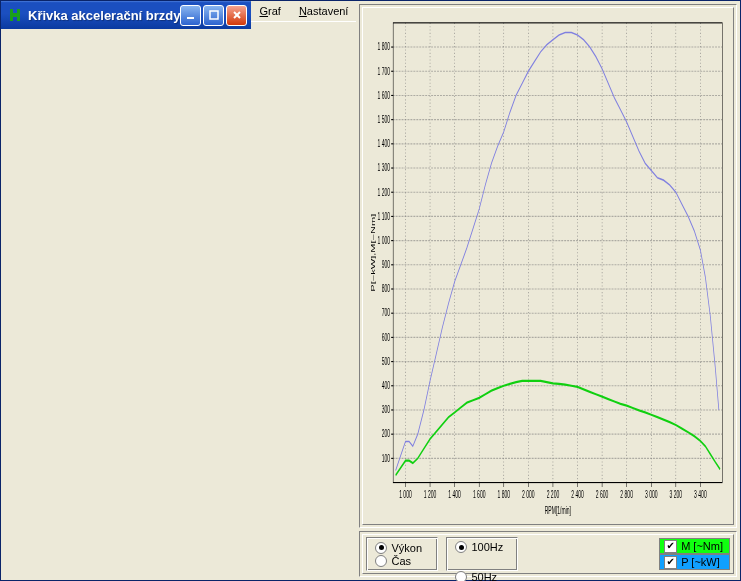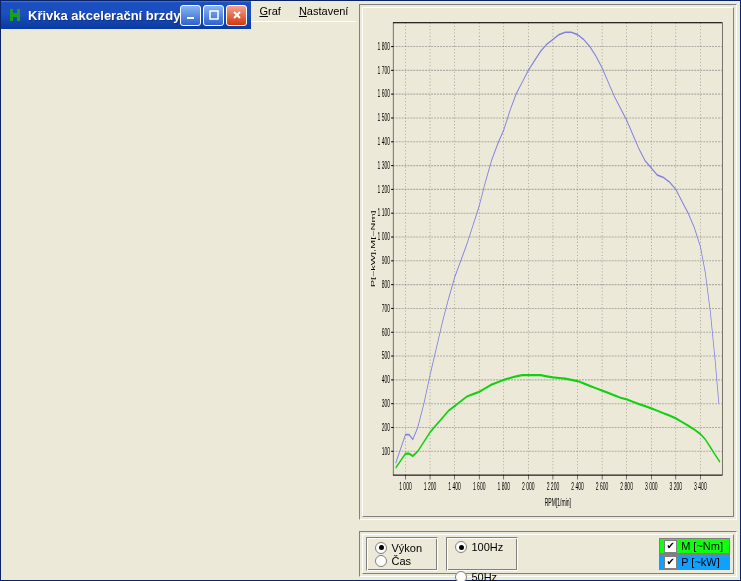--- a/index.html
+++ b/index.html
@@ -96,21 +96,20 @@
   svg.chart { width: 100%; height: 100%; display: block; }
   .bottom-panel {
     height: 46px;
     background: #ece9d8;
     border: 1px solid #808080;
     border-right-color: #fff;
     border-bottom-color: #fff;
     box-sizing: border-box;
     padding: 2px;
     position: relative;
-    margin-top: 8px;
   }
   .bottom-inner {
     position: absolute;
     inset: 2px;
     border: 1px solid #fff;
     border-right-color: #808080;
     border-bottom-color: #808080;
     background: #ece9d8;
     display: flex;
     align-items: center;

